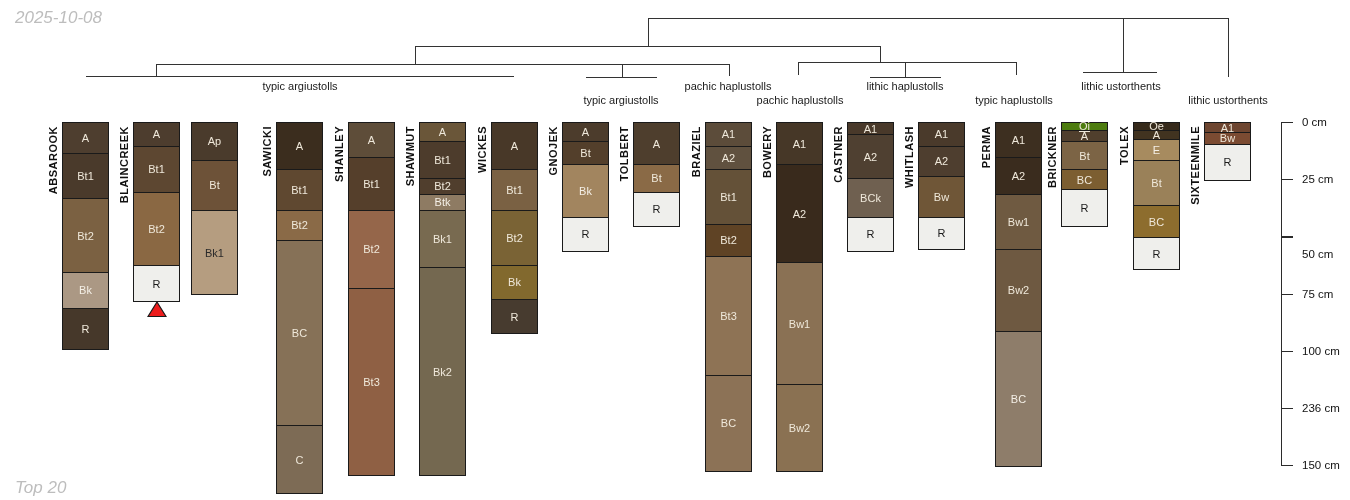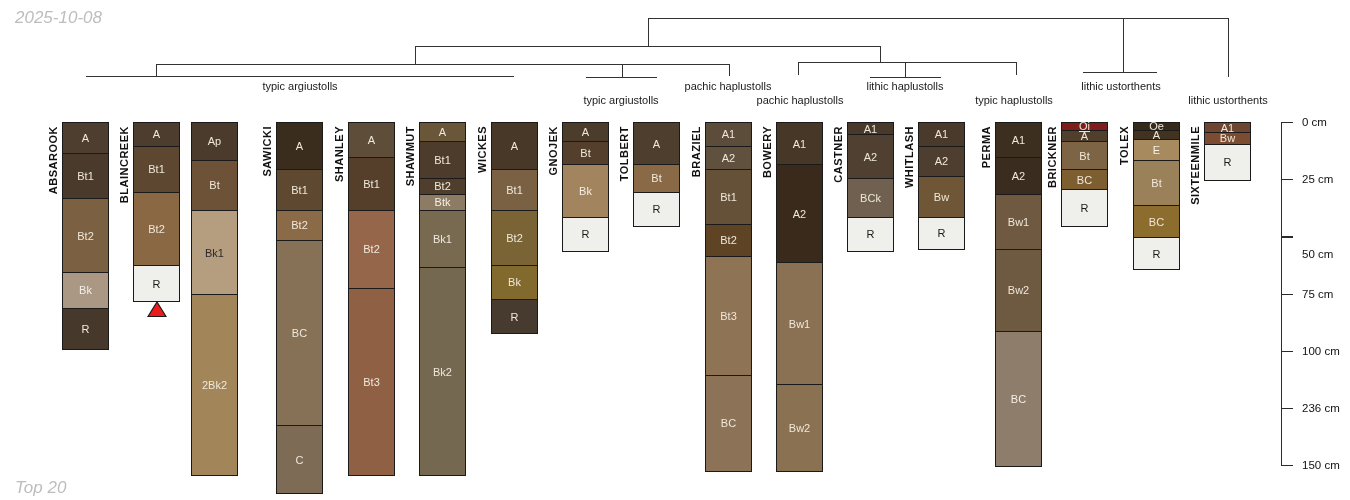--- a/index.html
+++ b/index.html
@@ -69,21 +69,20 @@
         <div class="horizon" style="height: 22.867px; background: rgb(77, 61, 46); color: rgb(239, 232, 218);">A</div>
         <div class="horizon" style="height: 45.734px; background: rgb(93, 71, 49); color: rgb(239, 232, 218);">Bt1</div>
         <div class="horizon" style="height: 73.1744px; background: rgb(138, 104, 67); color: rgb(239, 232, 218);">Bt2</div>
         <div class="horizon" style="height: 36.5872px; background: rgb(239, 239, 236); color: rgb(26, 26, 26);">R</div>
       </div>
       <div class="pname" style="left: 190px; top: 122px;"><span>MEAGHER</span></div>
       <div class="profile" style="left: 191px; top: 122px; width: 47px;">
         <div class="horizon" style="height: 36.5872px; background: rgb(74, 59, 44); color: rgb(239, 232, 218);">Ap</div>
         <div class="horizon" style="height: 50.3074px; background: rgb(109, 82, 56); color: rgb(239, 232, 218);">Bt</div>
         <div class="horizon" style="height: 84.6079px; background: rgb(181, 157, 128); color: rgb(42, 42, 42);">Bk1</div>
-        <div class="horizon" style="height: 180.649px; background: rgb(162, 133, 89); color: rgb(239, 232, 218);">2Bk2</div>
       </div>
       <div class="pname" style="left: 261px; top: 122px;"><span>SAWICKI</span></div>
       <div class="profile" style="left: 276px; top: 122px; width: 47px;">
         <div class="horizon" style="height: 45.734px; background: rgb(59, 45, 30); color: rgb(239, 232, 218);">A</div>
         <div class="horizon" style="height: 41.1606px; background: rgb(95, 72, 48); color: rgb(239, 232, 218);">Bt1</div>
         <div class="horizon" style="height: 29.7271px; background: rgb(138, 106, 71); color: rgb(239, 232, 218);">Bt2</div>
         <div class="horizon" style="height: 185.223px; background: rgb(134, 113, 87); color: rgb(239, 232, 218);">BC</div>
         <div class="horizon" style="height: 68.601px; background: rgb(125, 107, 85); color: rgb(239, 232, 218);">C</div>
       </div>
       <div class="pname" style="left: 333px; top: 122px;"><span>SHANLEY</span></div>
@@ -156,21 +155,21 @@
       <div class="pname" style="left: 980px; top: 122px;"><span>PERMA</span></div>
       <div class="profile" style="left: 995px; top: 122px; width: 47px;">
         <div class="horizon" style="height: 34.3005px; background: rgb(61, 47, 32); color: rgb(239, 232, 218);">A1</div>
         <div class="horizon" style="height: 36.5872px; background: rgb(58, 44, 30); color: rgb(239, 232, 218);">A2</div>
         <div class="horizon" style="height: 54.8808px; background: rgb(111, 90, 65); color: rgb(239, 232, 218);">Bw1</div>
         <div class="horizon" style="height: 82.3212px; background: rgb(110, 89, 65); color: rgb(239, 232, 218);">Bw2</div>
         <div class="horizon" style="height: 134.915px; background: rgb(142, 125, 106); color: rgb(244, 239, 230);">BC</div>
       </div>
       <div class="pname" style="left: 1046px; top: 122px;"><span>BRICKNER</span></div>
       <div class="profile" style="left: 1061px; top: 122px; width: 47px;">
-        <div class="horizon" style="height: 6.8601px; background: #7f1d1d; color: rgb(239, 232, 218); text-decoration: underline;">Oi</div>
+        <div class="horizon" style="height: 6.8601px; background: #4d7c0f; color: rgb(239, 232, 218); text-decoration: underline;">Oi</div>
         <div class="horizon" style="height: 11.4335px; background: rgb(80, 63, 45); color: rgb(239, 232, 218);">A</div>
         <div class="horizon" style="height: 27.4404px; background: rgb(124, 100, 69); color: rgb(239, 232, 218);">Bt</div>
         <div class="horizon" style="height: 20.5803px; background: rgb(124, 94, 49); color: rgb(239, 232, 218);">BC</div>
         <div class="horizon" style="height: 36.5872px; background: rgb(239, 239, 236); color: rgb(26, 26, 26);">R</div>
       </div>
       <div class="pname" style="left: 1118px; top: 122px;"><span>TOLEX</span></div>
       <div class="profile" style="left: 1133px; top: 122px; width: 47px;">
         <div class="horizon" style="height: 6.8601px; background: rgb(54, 42, 27); color: rgb(239, 232, 218);">Oe</div>
         <div class="horizon" style="height: 9.1468px; background: rgb(65, 51, 32); color: rgb(239, 232, 218);">A</div>
         <div class="horizon" style="height: 20.5803px; background: rgb(167, 139, 95); color: rgb(244, 239, 230);">E</div>

